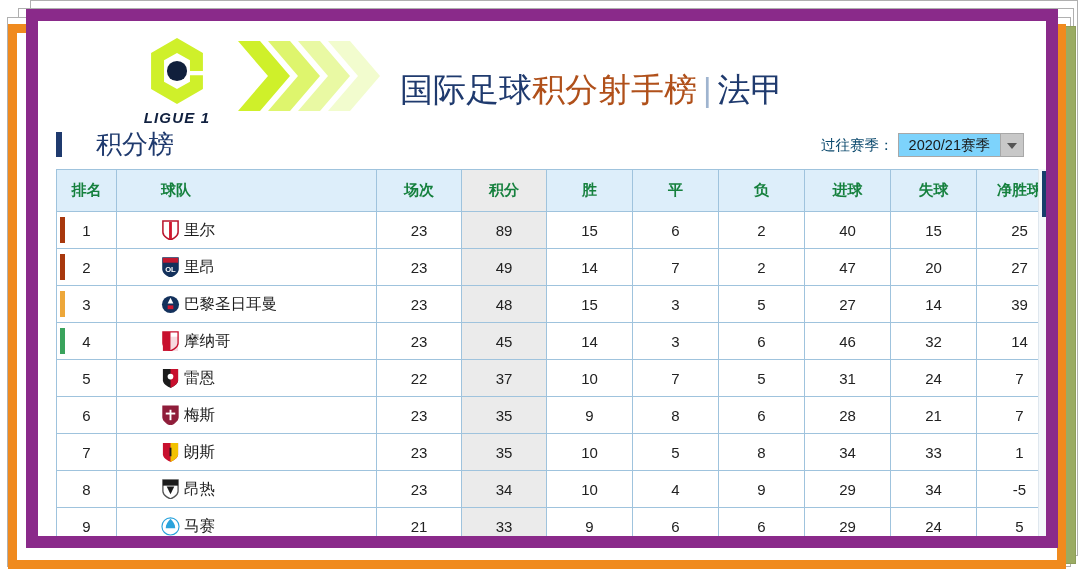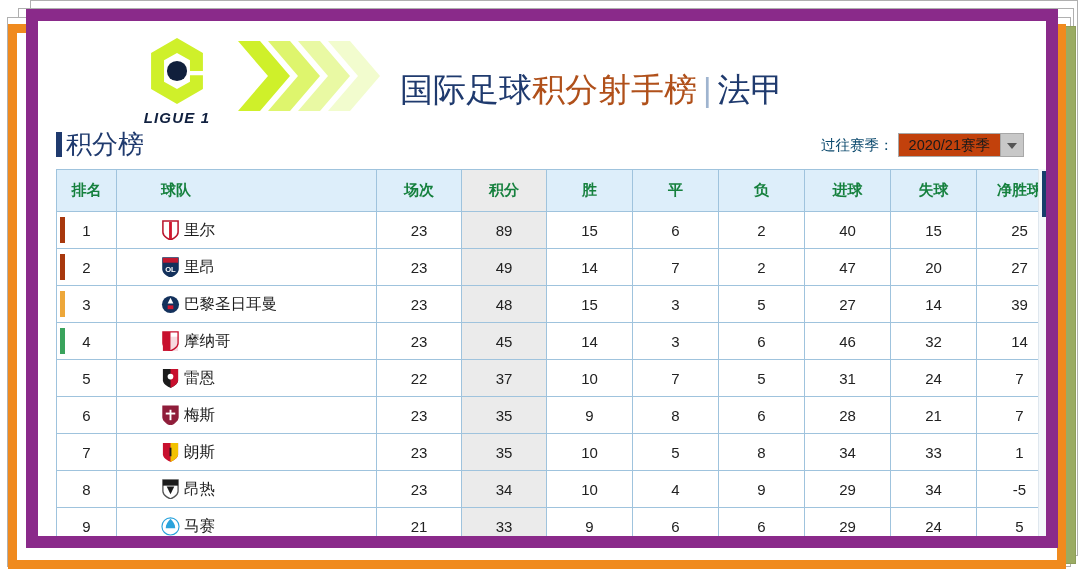--- a/index.html
+++ b/index.html
@@ -113,20 +113,21 @@
   
   .subtitle {
     position: absolute;
     left: 18px;
     top: 106px;
     font-size: 26px;
     color: #1f3a6e;
     display: flex;
     align-items: center;
     white-space: nowrap;
+    gap: 30px;
   }
   .subtitle .tick {
     display: inline-block;
     width: 6px;
     height: 25px;
     background: #1f3a6e;
     margin-right: 4px;
   }
 
   .season-wrap {
@@ -139,21 +140,21 @@
   }
   .season-label {
     font-size: 14.5px;
     color: #0c4a6e;
     margin-right: 4px;
   }
   .season-select {
     display: flex;
     align-items: stretch;
     border: 1px solid #a8a8a8;
-    background: #c2410c;
+    background: #7dd3fc;
     height: 24px;
     box-sizing: border-box;
   }
   .season-value {
     font-size: 14.5px;
     color: #1a1a1a;
     padding: 0 10px;
     line-height: 22px;
   }
   .season-arrow {

